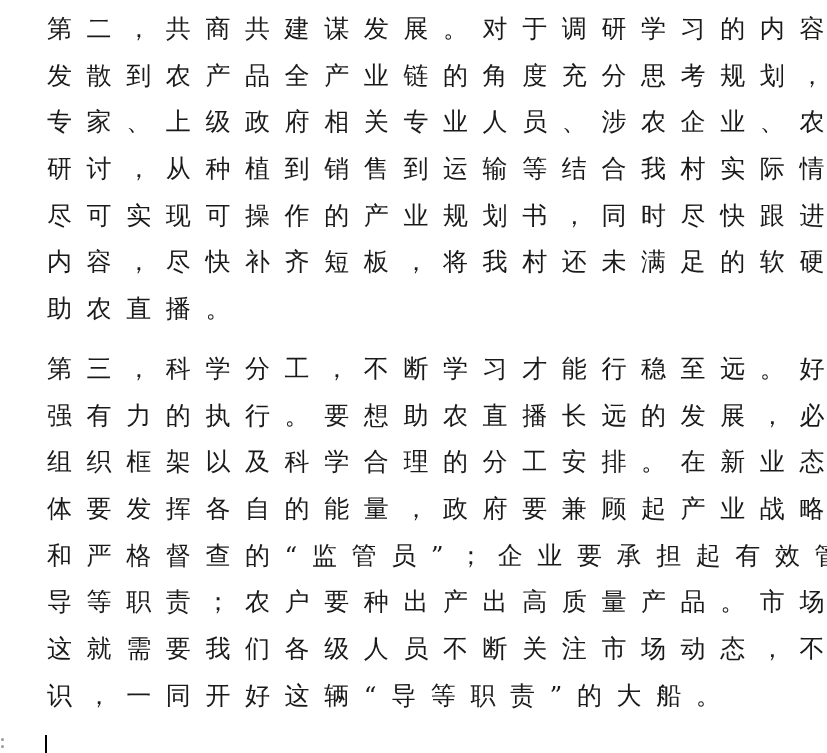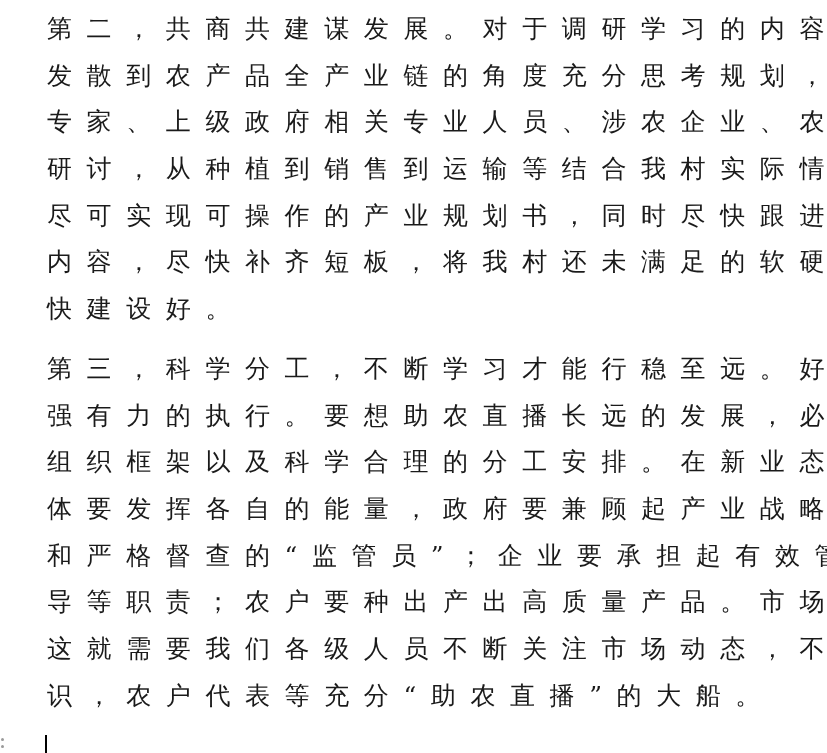--- a/index.html
+++ b/index.html
@@ -62,31 +62,31 @@
 <body>
 
 <div class="page">
   <div class="para para-1">
     <span class="line">第二，共商共建谋发展。对于调研学习的内容，从助农直播</span>
     <span class="line">发散到农产品全产业链的角度充分思考规划，联系邀请领域</span>
     <span class="line">专家、上级政府相关专业人员、涉农企业、农户代表等充分</span>
     <span class="line">研讨，从种植到销售到运输等结合我村实际情况制定一份详</span>
     <span class="line">尽可实现可操作的产业规划书，同时尽快跟进规划书的建设</span>
     <span class="line">内容，尽快补齐短板，将我村还未满足的软硬件设施设备尽</span>
-    <span class="line">快建设好。</span>
+    <span class="line">助农直播。</span>
   </div>
   <div class="para para-2">
     <span class="line">第三，科学分工，不断学习才能行稳至远。好的规划离不开</span>
     <span class="line">强有力的执行。要想助农直播长远的发展，必须要建立稳定</span>
     <span class="line">组织框架以及科学合理的分工安排。在新业态模式下各个主</span>
     <span class="line">体要发挥各自的能量，政府要兼顾起产业战略发展的指挥员</span>
     <span class="line">和严格督查的“监管员”；企业要承担起有效管理和有效指</span>
     <span class="line">导等职责；农户要种出产出高质量产品。市场是不断变化的，</span>
     <span class="line">这就需要我们各级人员不断关注市场动态，不断学习产业知</span>
-    <span class="line">识，农户代表等充分“助农直播”的大船。</span>
+    <span class="line">识，一同开好这辆“导等职责”的大船。</span>
   </div>
 </div>
 
 <div class="drag-handle">
   <span></span>
   <span></span>
 </div>
 
 <div class="cursor"></div>
 

